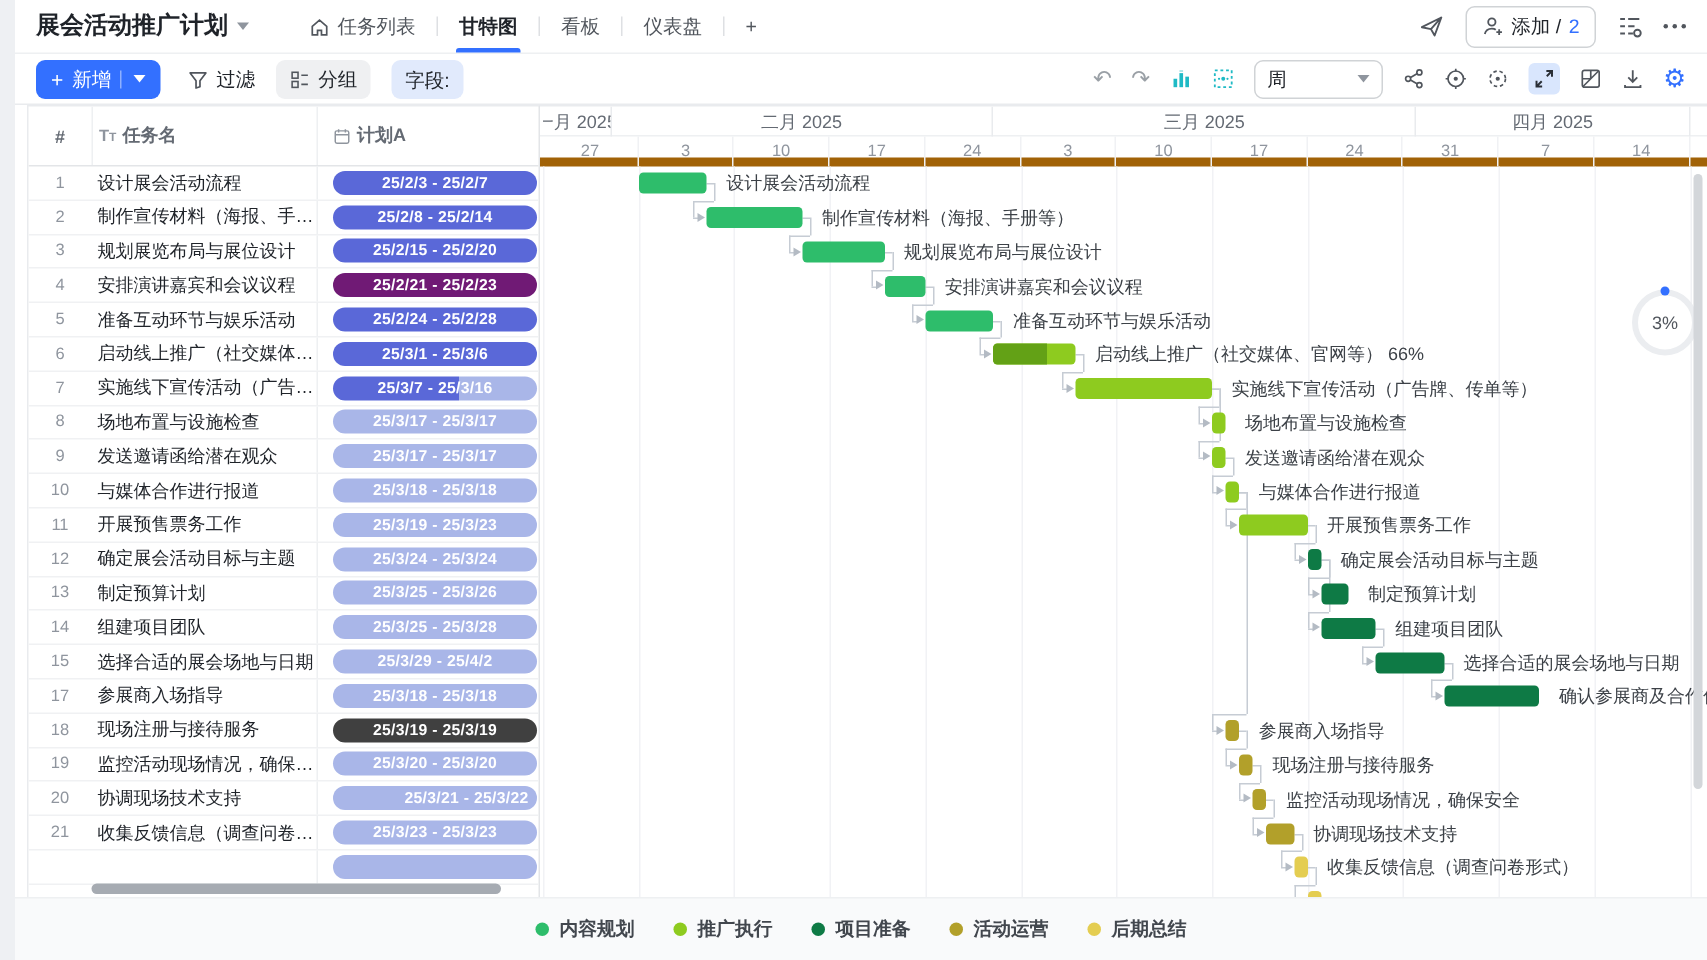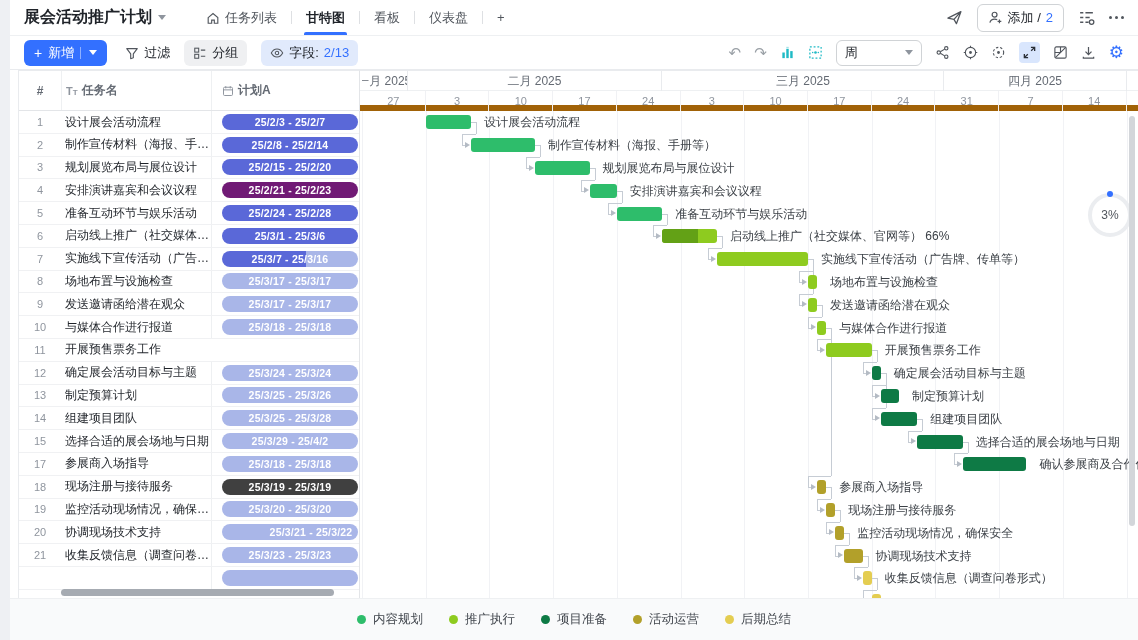--- a/index.html
+++ b/index.html
@@ -32,21 +32,21 @@
   .toolbar { position:absolute; left:0; right:0; top:36px; height:34px; display:flex; align-items:center;
              padding:0 14px; border-bottom:1px solid #e9ebee; }
   .btn-new { background:#3370ff; color:#fff; font-size:13px; border-radius:6px; height:26px; padding:0 10px;
              display:flex; align-items:center; gap:6px; cursor:pointer; }
   .btn-new .sep { width:1px; height:12px; background:rgba(255,255,255,.45); }
   .btn-new .caret { border-top-color:#fff; }
   .tool-plain { display:flex; align-items:center; gap:5px; font-size:13px; color:#1f2329; margin-left:18px; cursor:pointer; }
   .chip { display:flex; align-items:center; gap:5px; font-size:13px; border-radius:6px; height:26px;
           padding:0 9px; margin-left:14px; cursor:pointer; }
   .chip.gray { background:#eff0f2; color:#1f2329; }
-  .chip.blue { background:#e1eafc; color:#1f2329; }
+  .chip.blue { background:#e1eafc; color:#1f2329;flex-direction:column; }
   .chip.blue .cnt { color:#3370ff; }
   .tool-right { margin-left:auto; display:flex; align-items:center; gap:13px; }
   .tr-ico { color:#6b7075; font-size:15px; line-height:1; cursor:pointer; display:flex; align-items:center; }
   .zoom-select { display:flex; align-items:center; justify-content:space-between; width:86px; height:26px;
                  border:1px solid #d0d3d6; border-radius:6px; padding:0 8px; font-size:13px; color:#1f2329; cursor:pointer; }
   .tr-ico.active { background:#d9e6fd; border-radius:4px; padding:3px; color:#1f2329; }
   .gear { color:#3370ff; font-size:17px; }
 
   
   .main { position:absolute; left:0; right:0; top:70px; height:528px; }
@@ -85,21 +85,21 @@
   .c-arrow { position:absolute; width:0; height:0; border-top:3.5px solid transparent; border-bottom:3.5px solid transparent;
              border-left:5px solid #b4bbc4; }
   .ring { position:absolute; width:44px; height:44px; border:4px solid #ebedf0; border-radius:50%;
           display:flex; align-items:center; justify-content:center; font-size:12px; color:#51565d; background:#fff; }
   .ring .dot { position:absolute; top:-6px; left:50%; margin-left:-3px; width:6px; height:6px; border-radius:50%; background:#3370ff; }
   .vscroll { position:absolute; right:3px; top:45px; width:6px; height:410px; border-radius:3px; background:#d3d6da; }
 
   
   .legend { position:absolute; left:0; right:0; bottom:0; height:42px; background:#f9fafb; border-top:1px solid #eef0f2;
             display:flex; align-items:center; justify-content:center; gap:26px; }
-  .leg-item { display:flex; align-items:center; gap:7px; font-size:12.5px; color:#42474e; }
+  .leg-item { display:flex; align-items:center; gap:7px; font-size:12.5px; color:#42474e;font-weight:bold; }
   .leg-dot { width:9px; height:9px; border-radius:50%; }
 
   svg { display:block; }
 </style>
 </head>
 <body>
 
 <div class="app">
 
   <div class="titlebar">
@@ -338,20 +338,23 @@
           <div class="t-row">
             <div class="t-col-id">10</div>
             <div class="t-col-name">与媒体合作进行报道</div>
             <div class="t-col-plan">
               <div class="pill" style="background: rgb(169, 182, 232);">25/3/18 - 25/3/18</div>
             </div>
           </div>
           <div class="t-row">
             <div class="t-col-id">11</div>
             <div class="t-col-name">开展预售票务工作</div>
+            <div class="t-col-plan">
+              <div class="pill" style="background: rgb(169, 182, 232);">25/3/19 - 25/3/23</div>
+            </div>
           </div>
           <div class="t-row">
             <div class="t-col-id">12</div>
             <div class="t-col-name">确定展会活动目标与主题</div>
             <div class="t-col-plan">
               <div class="pill" style="background: rgb(169, 182, 232);">25/3/24 - 25/3/24</div>
             </div>
           </div>
           <div class="t-row">
             <div class="t-col-id">13</div>

